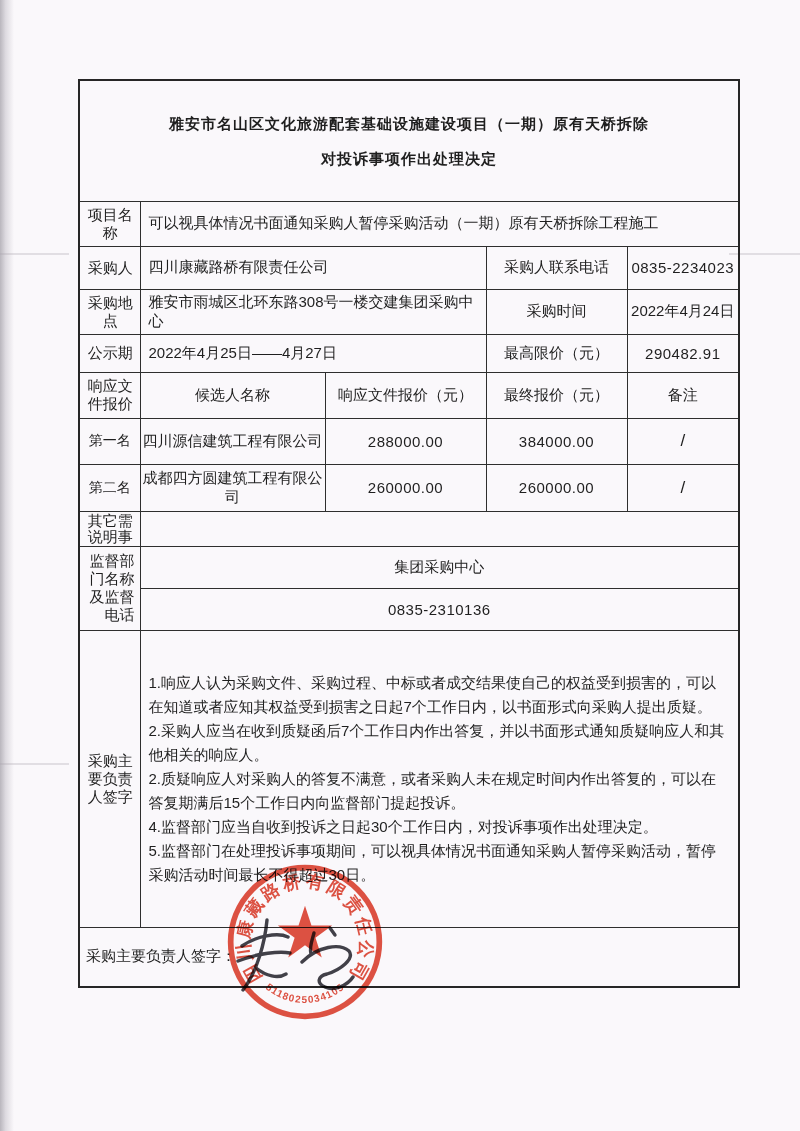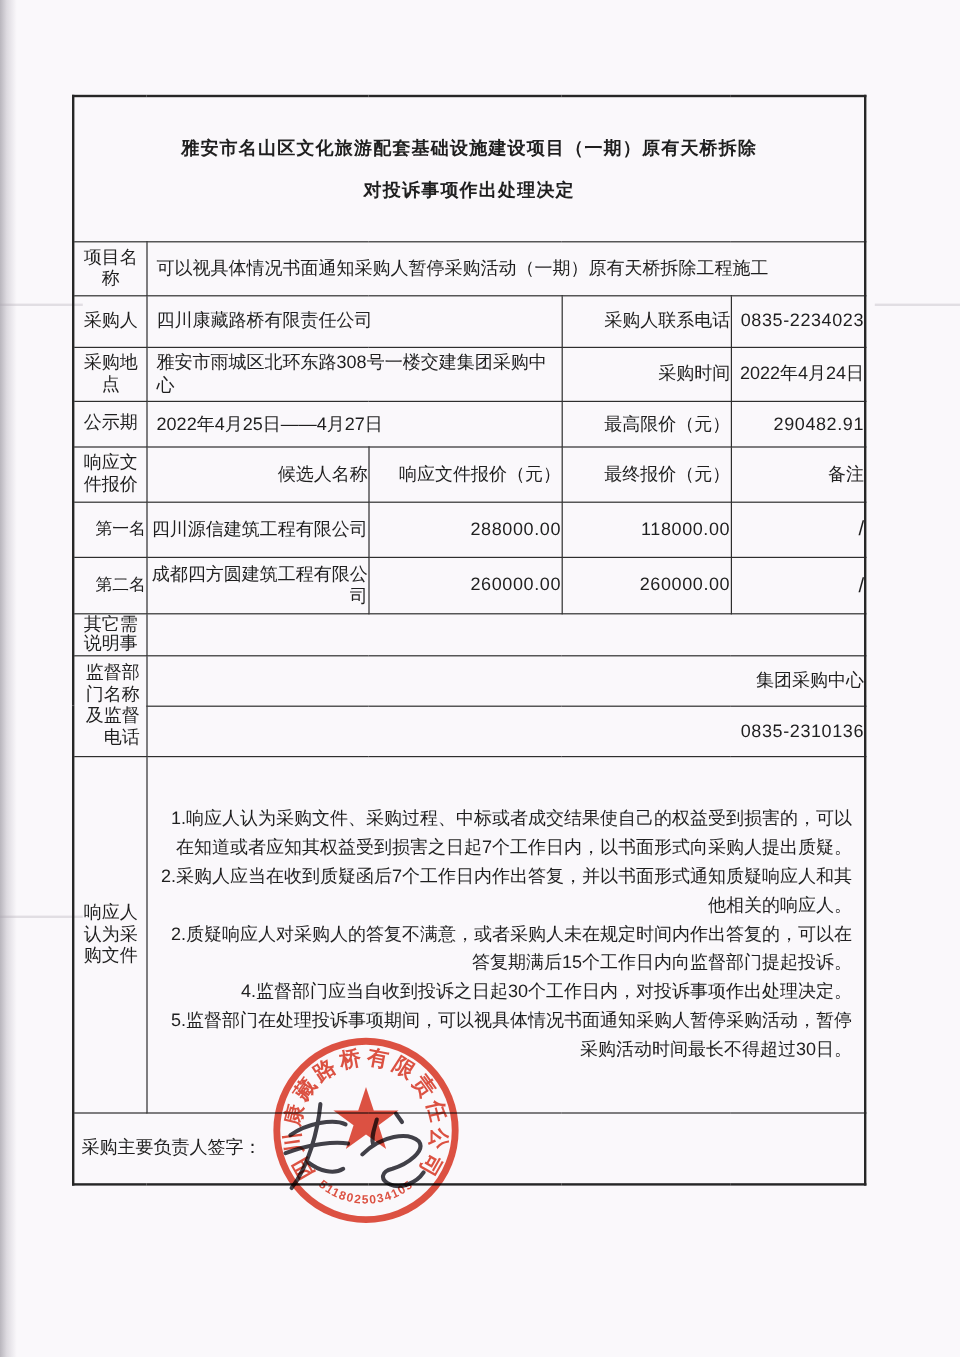--- a/index.html
+++ b/index.html
@@ -15,42 +15,42 @@
   .scan-left-edge {
     position: absolute; left: 0; top: 0; width: 14px; height: 100%;
     background: linear-gradient(to right, #b9b6bd 0%, #dddae0 40%, rgba(250,248,251,0) 100%);
   }
   .crease { position: absolute; height: 2px; background: rgba(168,163,172,0.30); }
   .crease.c1 { left: 0; top: 253px; width: 69px; }
   .crease.c2 { left: 729px; top: 253px; width: 71px; }
   .crease.c3 { left: 0; top: 763px; width: 69px; }
 
   table.doc {
-    position: absolute; left: 60px; top: 79px;
+    position: absolute; left: 78px; top: 79px;
     width: 660px; table-layout: fixed;
     border-collapse: collapse;
     border: 2.5px solid #262626;
   }
   table.doc td {
     border: 1.5px solid #2e2e2e;
     vertical-align: middle;
     font-size: 15px;
     overflow: hidden;
   }
   td.title-cell {
     height: 119px; text-align: center;
     font-weight: bold; font-size: 21px; line-height: 35px;
     letter-spacing: 1px;
   }
   td.lbl { padding: 2px 5px 2px 6px; line-height: 18px; text-align: center; }
   td.vleft { padding: 2px 8px; text-align: left; }
-  td.ctr { text-align: right; }
+  td.ctr { text-align: center; }
   .num { font-size: 14px; letter-spacing: 0.5px; }
   td.notice-cell { padding: 4px 10px 4px 8px; }
-  .notice-item { font-size: 15px; line-height: 24px; text-align: right; }
+  .notice-item { font-size: 15px; line-height: 24px; text-align: left; }
   td.sign-cell { padding: 2px 6px; text-align: left; font-size: 15px; }
 
   .seal-wrap {
     position: absolute; left: 224px; top: 861px;
     width: 162px; height: 162px;
     mix-blend-mode: multiply; opacity: 0.92;
     z-index: 5;
   }
   .signature-wrap {
     position: absolute; left: 226px; top: 906px;
@@ -116,21 +116,21 @@
       <td class="ctr">候选人名称</td>
       <td class="ctr">响应文件报价（元）</td>
       <td class="ctr">最终报价（元）</td>
       <td class="ctr">备注</td>
     </tr>
 
     <tr style="height:46px">
       <td class="ctr" style="font-size:14px">第一名</td>
       <td class="ctr">四川源信建筑工程有限公司</td>
       <td class="ctr num">288000.00</td>
-      <td class="ctr num">118000.00</td>
+      <td class="ctr num">384000.00</td>
       <td class="ctr" style="font-size:17px">/</td>
     </tr>
 
     <tr style="height:47px">
       <td class="ctr" style="font-size:14px">第二名</td>
       <td class="ctr">成都四方圆建筑工程有限公司</td>
       <td class="ctr num">260000.00</td>
       <td class="ctr num">260000.00</td>
       <td class="ctr" style="font-size:17px">/</td>
     </tr>
@@ -142,21 +142,21 @@
 
     <tr style="height:42px">
       <td class="lbl" rowspan="2" style="text-align:right">监督部门名称及监督电话</td>
       <td class="ctr" colspan="4">集团采购中心</td>
     </tr>
     <tr style="height:42px">
       <td class="ctr num" colspan="4">0835-2310136</td>
     </tr>
 
     <tr style="height:297px">
-      <td class="lbl">响应人认为采购文件</td>
+      <td class="lbl">采购主要负责人签字</td>
       <td class="notice-cell" colspan="4">
         <div class="notice-item">1.响应人认为采购文件、采购过程、中标或者成交结果使自己的权益受到损害的，可以在知道或者应知其权益受到损害之日起7个工作日内，以书面形式向采购人提出质疑。</div>
         <div class="notice-item">2.采购人应当在收到质疑函后7个工作日内作出答复，并以书面形式通知质疑响应人和其他相关的响应人。</div>
         <div class="notice-item">2.质疑响应人对采购人的答复不满意，或者采购人未在规定时间内作出答复的，可以在答复期满后15个工作日内向监督部门提起投诉。</div>
         <div class="notice-item">4.监督部门应当自收到投诉之日起30个工作日内，对投诉事项作出处理决定。</div>
         <div class="notice-item">5.监督部门在处理投诉事项期间，可以视具体情况书面通知采购人暂停采购活动，暂停采购活动时间最长不得超过30日。</div>
       </td>
     </tr>
 
     <tr style="height:60px">

